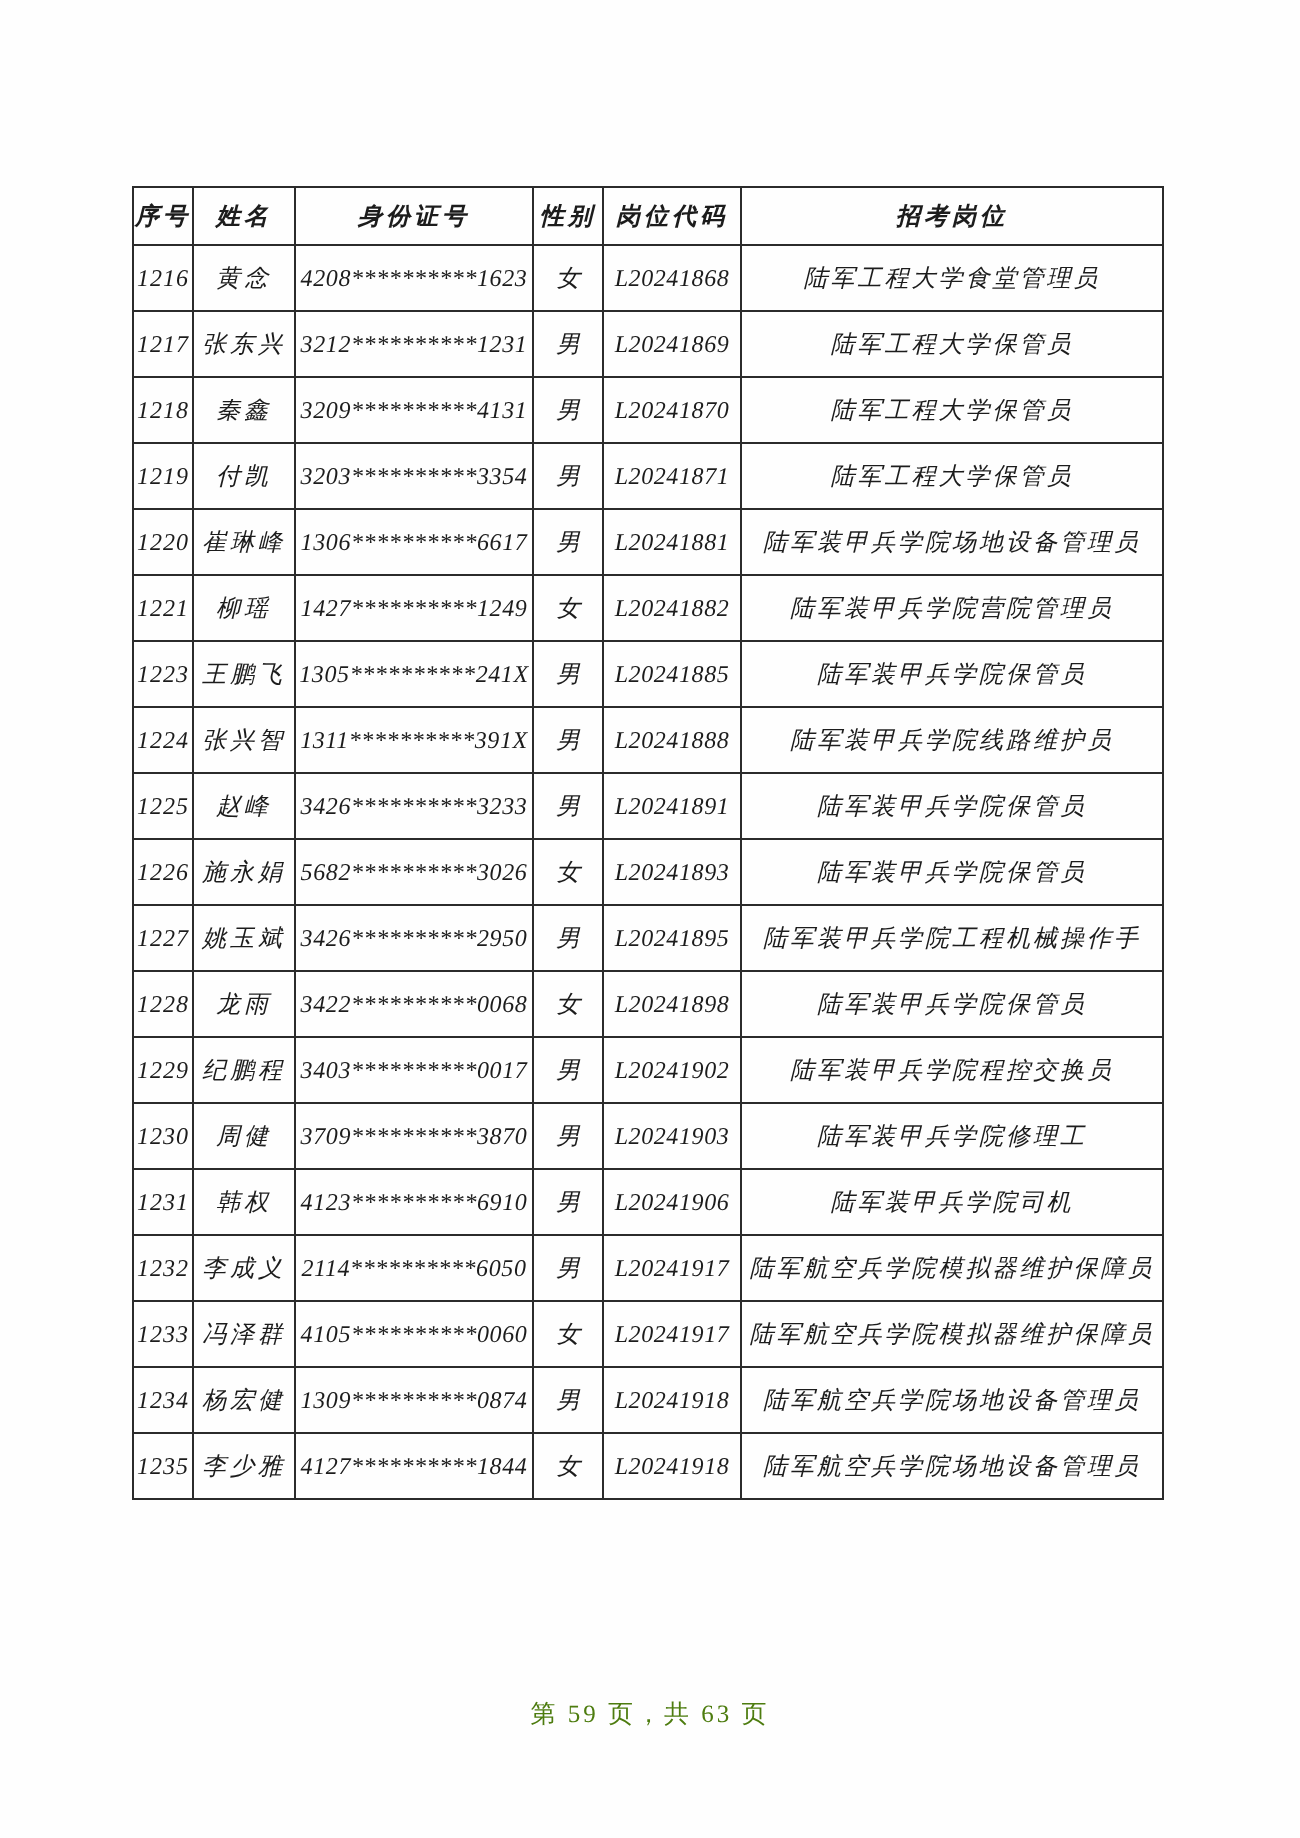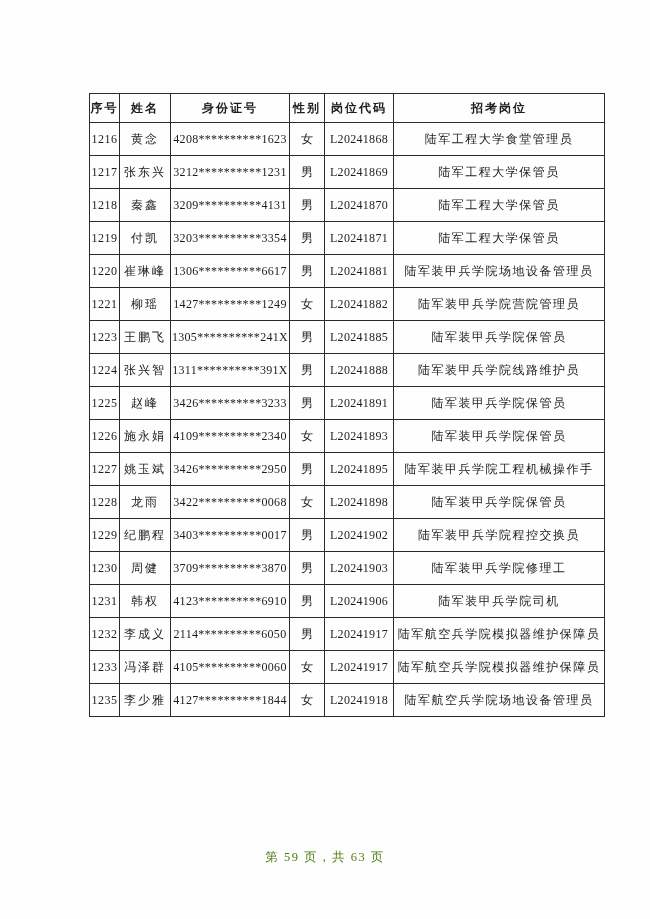--- a/index.html
+++ b/index.html
@@ -12,26 +12,27 @@
     width: 650px;
     height: 919px;
     margin: 0 auto;
     background: #fefefe;
     font-family: "Liberation Serif", "DejaVu Serif", serif;
     color: #1c1c1c;
     overflow: hidden;
   }
   table.roster {
     position: absolute;
-    left: 89px;
+    left: 66px;
     top: 93px;
     width: 515px;
     border-collapse: collapse;
     table-layout: fixed;
     border: 1.5px solid #2b2b2b;
+    font-style: italic;
   }
   table.roster th,
   table.roster td {
     border: 1px solid #2b2b2b;
     overflow: hidden;
     white-space: nowrap;
     vertical-align: middle;
     background: #fefefe;
   }
   table.roster th {
@@ -163,21 +164,21 @@
           <td class="col-no">1225</td>
           <td class="col-name">赵峰</td>
           <td class="col-id">3426**********3233</td>
           <td class="col-gender">男</td>
           <td class="col-code">L20241891</td>
           <td class="col-position">陆军装甲兵学院保管员</td>
         </tr>
         <tr>
           <td class="col-no">1226</td>
           <td class="col-name">施永娟</td>
-          <td class="col-id">4109**********2340</td>
+          <td class="col-id">5682**********3026</td>
           <td class="col-gender">女</td>
           <td class="col-code">L20241893</td>
           <td class="col-position">陆军装甲兵学院保管员</td>
         </tr>
         <tr>
           <td class="col-no">1227</td>
           <td class="col-name">姚玉斌</td>
           <td class="col-id">3426**********2950</td>
           <td class="col-gender">男</td>
           <td class="col-code">L20241895</td>
@@ -225,20 +226,28 @@
         </tr>
         <tr>
           <td class="col-no">1233</td>
           <td class="col-name">冯泽群</td>
           <td class="col-id">4105**********0060</td>
           <td class="col-gender">女</td>
           <td class="col-code">L20241917</td>
           <td class="col-position">陆军航空兵学院模拟器维护保障员</td>
         </tr>
         <tr>
+          <td class="col-no">1234</td>
+          <td class="col-name">杨宏健</td>
+          <td class="col-id">1309**********0874</td>
+          <td class="col-gender">男</td>
+          <td class="col-code">L20241918</td>
+          <td class="col-position">陆军航空兵学院场地设备管理员</td>
+        </tr>
+        <tr>
           <td class="col-no">1235</td>
           <td class="col-name">李少雅</td>
           <td class="col-id">4127**********1844</td>
           <td class="col-gender">女</td>
           <td class="col-code">L20241918</td>
           <td class="col-position">陆军航空兵学院场地设备管理员</td>
         </tr>
       </tbody>
   </table>
 

